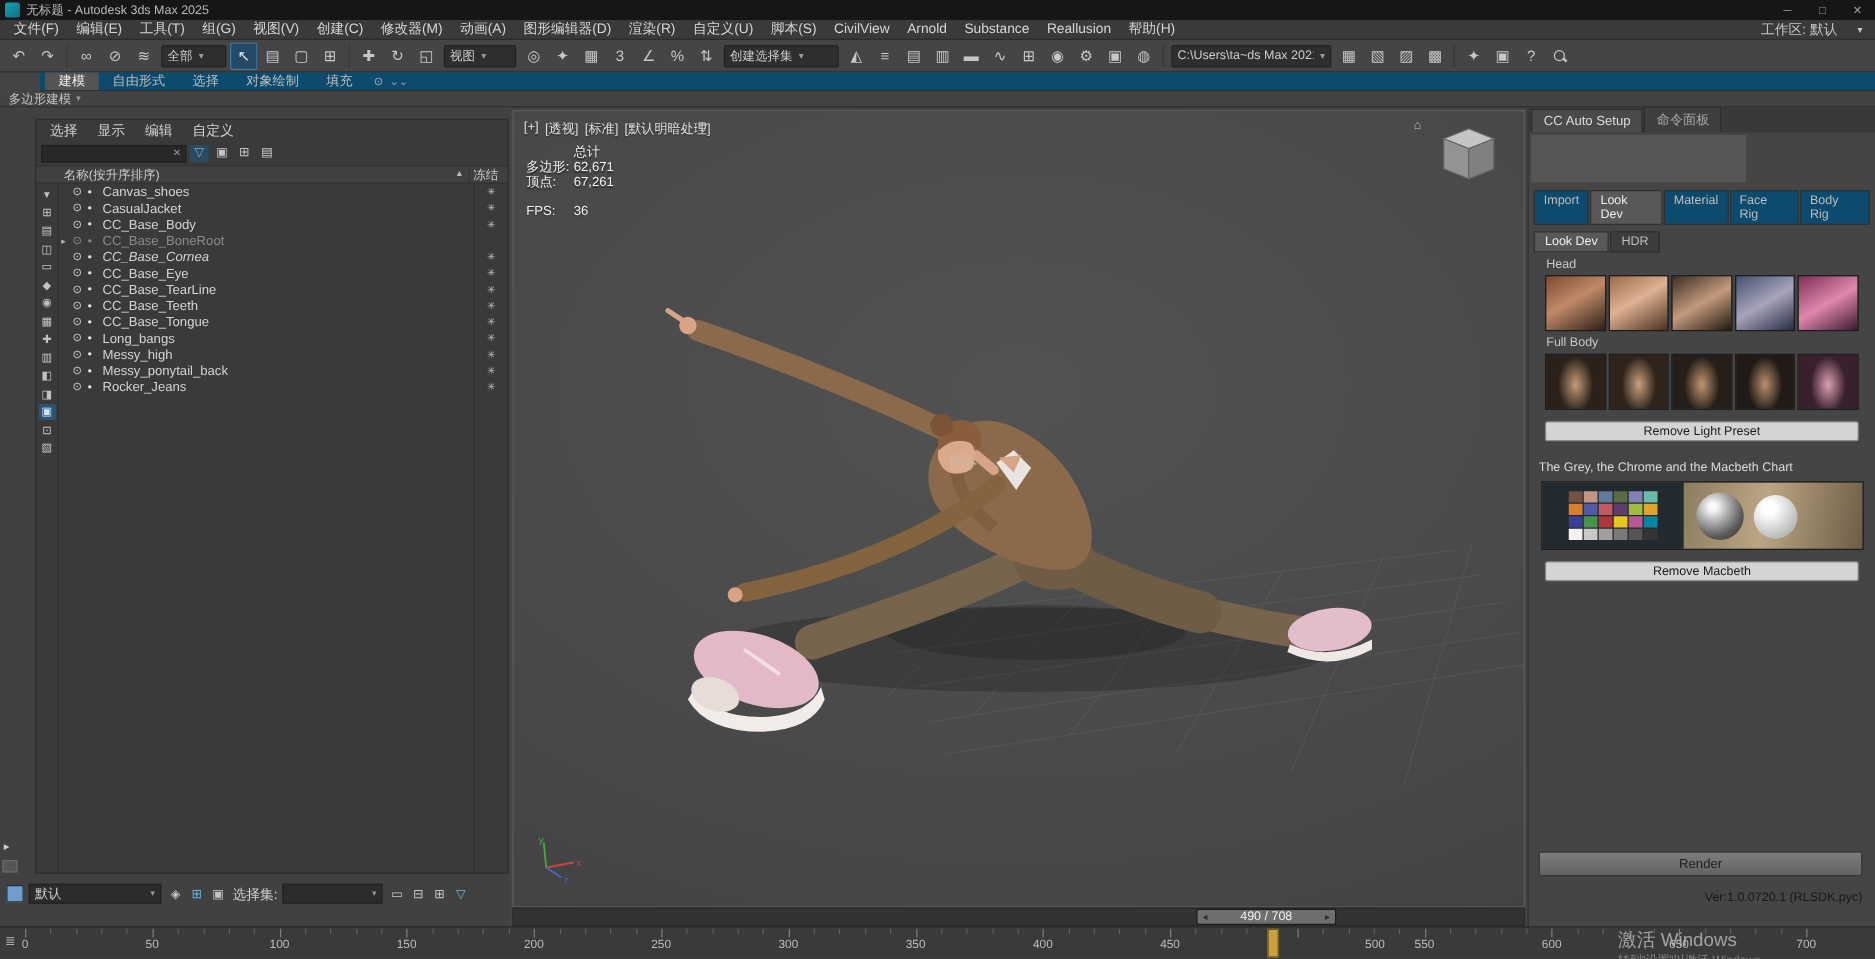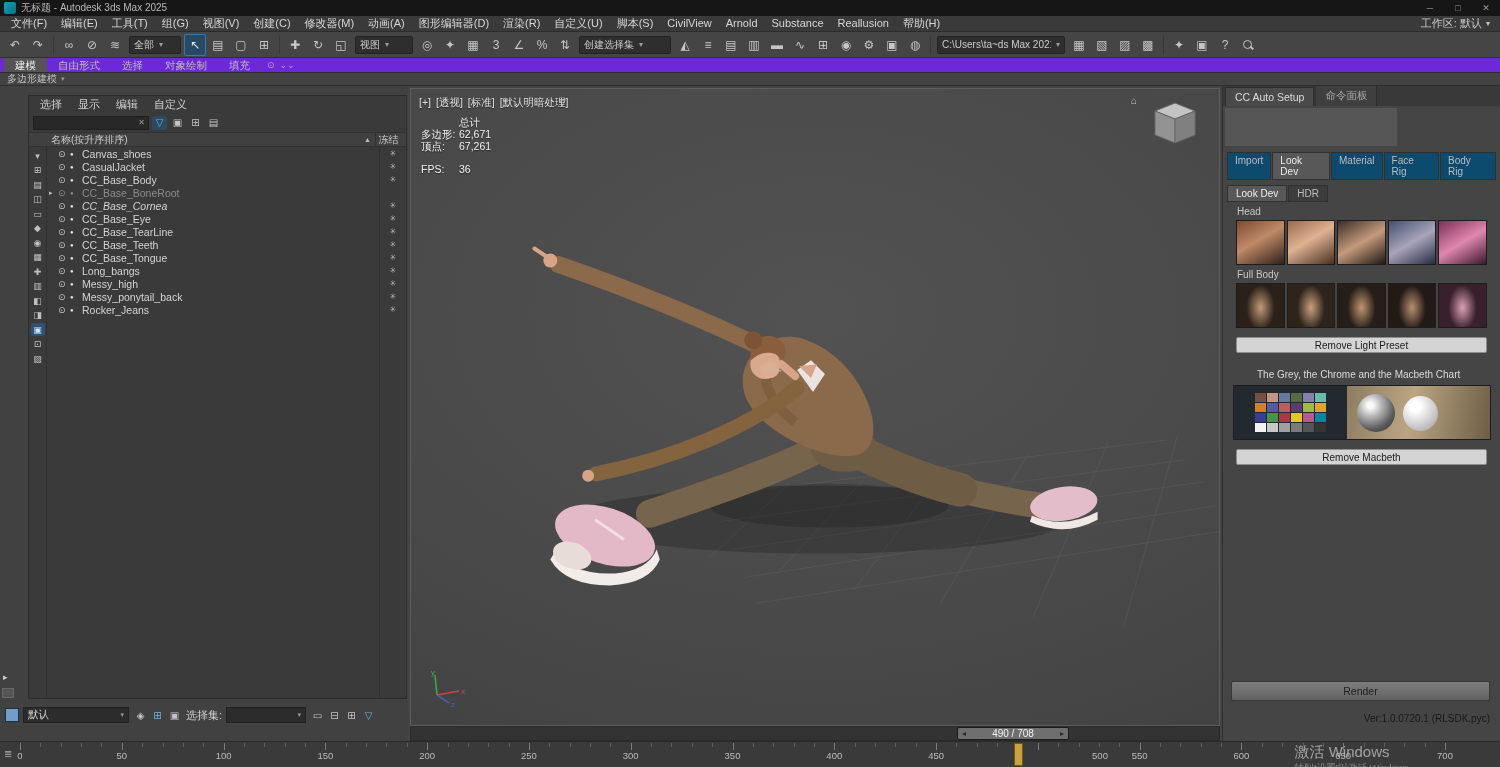--- a/index.html
+++ b/index.html
@@ -10,38 +10,38 @@
 
   
   .titlebar { height:16px; background:#161616; display:flex; align-items:center; font-size:10px; color:#b8b8b8; }
   .app-logo { width:12px; height:12px; margin:0 5px 0 4px; background:linear-gradient(135deg,#11a3b4,#0d6f86); border-radius:2px; }
   .win-btns { margin-left:auto; display:flex; }
   .win-btn { width:28px; height:16px; display:flex; align-items:center; justify-content:center; color:#9a9a9a; font-size:9px; }
 
   
   .menubar { height:16px; background:#3a3a3a; display:flex; align-items:center; padding-left:4px; border-bottom:1px solid #2c2c2c; }
   .menu-item { padding:0 7px; font-size:11px; color:#d6d6d6; line-height:15px; white-space:nowrap; }
-  .workspace { margin-left:auto; margin-right:10px; color:#c6c6c6; display:flex; gap:4px; align-items:center; }
+  .workspace { margin-left:auto; margin-right:10px; color:#c6c6c6; display:flex; gap:16px; align-items:center; }
 
   
   .toolbar { height:26px; background:#454545; border-bottom:1px solid #2f2f2f; display:flex; align-items:center; padding:0 4px; gap:1px; }
   .tbtn { width:22px; height:22px; border-radius:2px; display:flex; align-items:center; justify-content:center; color:#c3c7c9; font-size:12px; }
   .tbtn.active { background:#264a66; box-shadow:inset 0 0 0 1px #3c77a5; color:#dfe8ee; }
   .tcombo { height:18px; background:#2e2e2e; border:1px solid #232323; border-radius:2px; color:#cccccc;
     font-size:10px; display:flex; align-items:center; padding:0 4px; gap:5px; margin:0 2px; white-space:nowrap; }
   .tcombo .arr { color:#9a9a9a; font-size:8px; }
   .tsep { width:1px; height:18px; background:#383838; margin:0 3px; }
   .search-glyph { width:14px; height:14px; position:relative; }
   .search-glyph::before { content:""; position:absolute; left:2px; top:2px; width:7px; height:7px;
     border:1.5px solid #c0c4c6; border-radius:50%; }
   .search-glyph::after { content:""; position:absolute; left:9px; top:9px; width:4px; height:1.5px;
     background:#c0c4c6; transform:rotate(45deg); }
 
   
-  .ribbon-tabs { height:15px; background:#6d28d9; display:flex; align-items:stretch; padding-left:4px; border-bottom:1px solid #2e2e2e; font-size:10.5px; }
+  .ribbon-tabs { height:15px; background:#0c4a6e; display:flex; align-items:stretch; padding-left:4px; border-bottom:1px solid #2e2e2e; font-size:10.5px;margin-left:32px; }
   .rtab { padding:0 11px; line-height:14px; color:#bdbdbd; }
   .rtab.active { background:#545454; color:#efefef; }
   .ribbon-right { margin-left:6px; display:flex; align-items:center; gap:5px; color:#aaa; font-size:9px; }
   .ribbon-sub { height:13px; background:#434343; border-bottom:1px solid #2e2e2e; display:flex; align-items:center; padding-left:7px; font-size:10px; color:#c2c2c2; gap:4px; }
 
   
   .main { display:flex; height:655px; }
 
   
   .left-region { width:408px; position:relative; background:#414141; flex:none; }
@@ -114,21 +114,21 @@
   .cc-mtab.active { background:#585858; color:#eeeeee; }
   .cc-sub-tabs { display:flex; gap:1px; padding:5px 4px 0; }
   .cc-stab { padding:2px 8px; background:#3d3d3d; border:1px solid #303030; color:#bdbdbd; }
   .cc-stab.active { background:#585858; color:#eeeeee; }
   .section-label { padding:8px 10px 2px; color:#d2d2d2; }
   .sub-label { padding:4px 14px 3px; color:#c8c8c8; }
   .thumb-row { display:flex; gap:2px; padding:0 13px; }
   .thumb { flex:1; height:45px; border:1px solid #1d1d1d; }
   .cc-btn { margin:9px 13px 0; height:16px; background:#d4d4d4; border:1px solid #8d8d8d; border-radius:2px;
     color:#1b1b1b; display:flex; align-items:center; justify-content:center; }
-  .macbeth-title { padding:16px 4px 2px 8px; color:#dadada; white-space:nowrap;margin-left:26px; }
+  .macbeth-title { padding:16px 4px 2px 8px; color:#dadada; white-space:nowrap; }
   .macbeth-thumb { margin:3px 9px 0 10px; height:55px; border:1px solid #1d1d1d; display:flex; overflow:hidden; }
   .macbeth-left { width:44%; background:#222a30; display:flex; align-items:center; justify-content:center; }
   .macbeth-grid { display:grid; grid-template-columns:repeat(6,11px); grid-auto-rows:9px; gap:1px; }
   .mcell { width:11px; height:9px; }
   .macbeth-right { flex:1; position:relative; background:linear-gradient(100deg,#8d7c60,#bba583 45%,#6c5d45); }
   .sphere-chrome { position:absolute; left:10px; top:8px; width:38px; height:38px; border-radius:50%;
     background:radial-gradient(circle at 35% 30%, #fafafa 8%, #b9b9b9 30%, #5c5c5c 65%, #2e2e2e 100%); }
   .sphere-grey { position:absolute; left:56px; top:10px; width:35px; height:35px; border-radius:50%;
     background:radial-gradient(circle at 35% 30%, #ffffff 15%, #d6d6d6 50%, #9a9a9a 100%); }
   .render-btn { position:absolute; left:8px; right:10px; bottom:40px; height:20px; background:linear-gradient(#7d7d7d,#626262);

